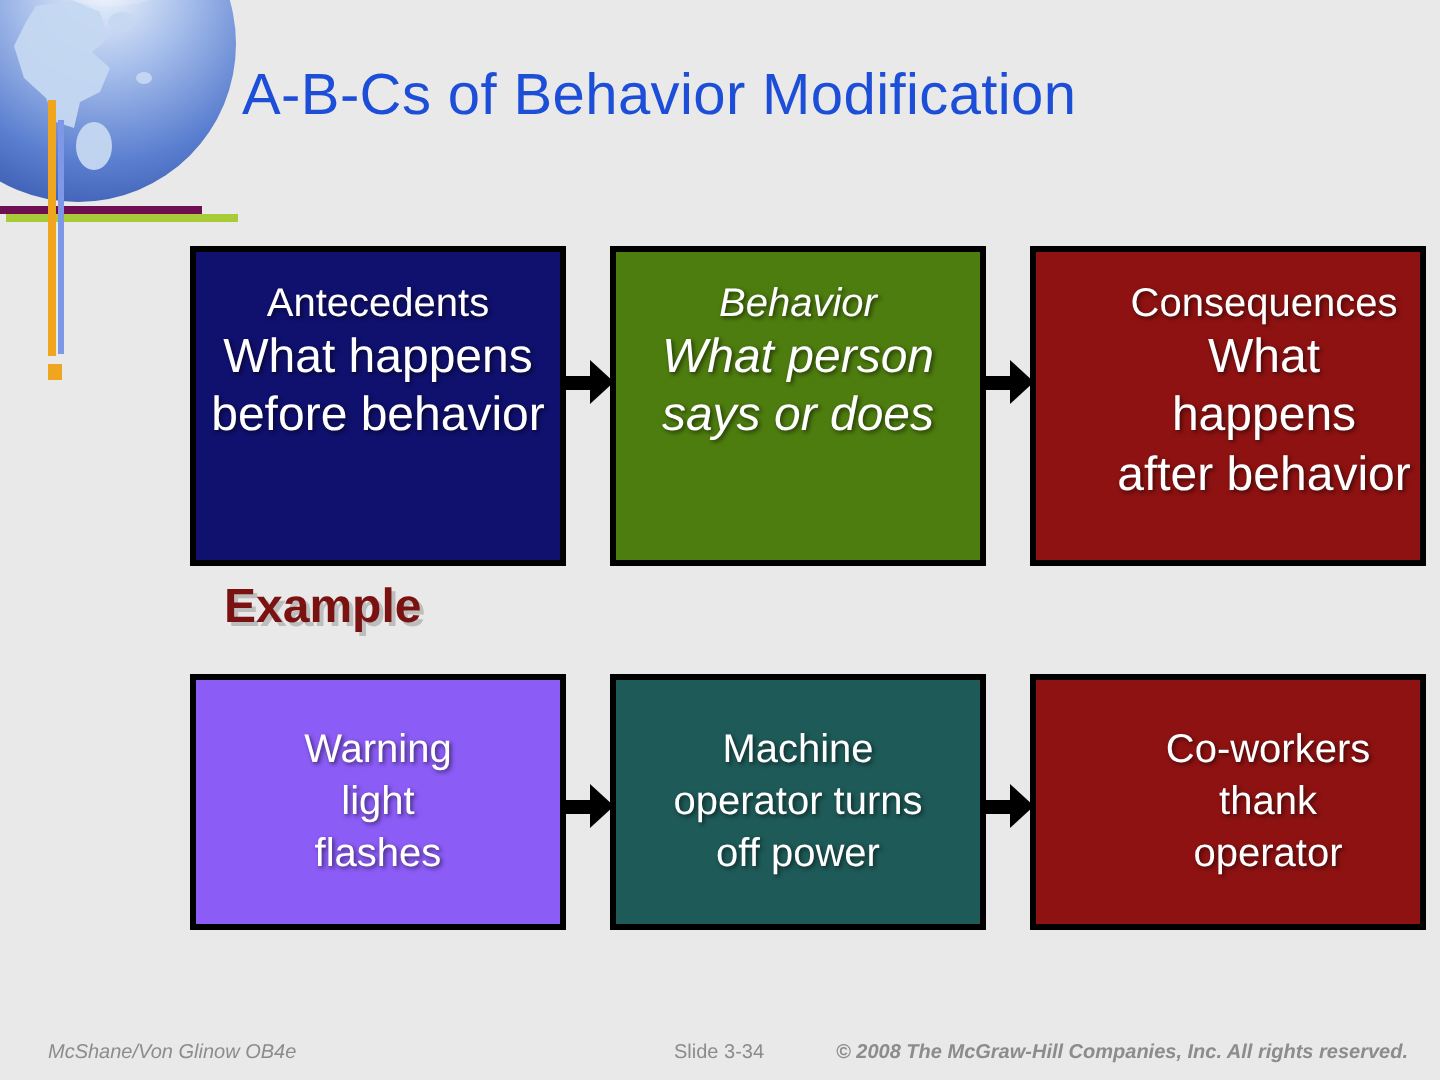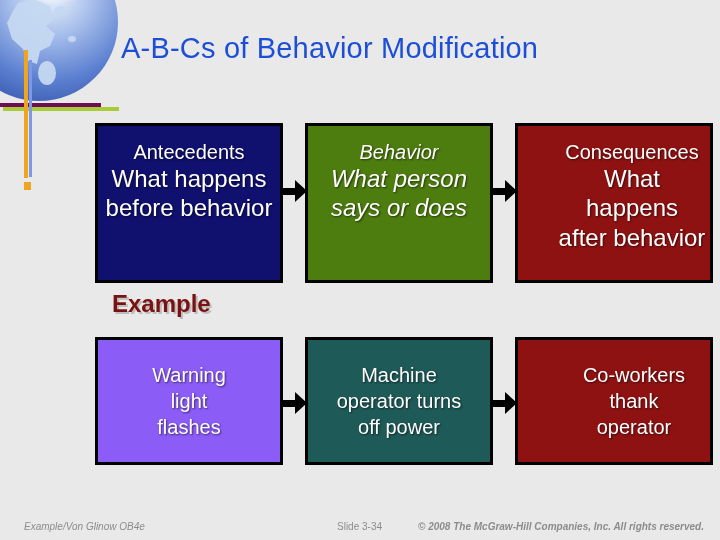--- a/index.html
+++ b/index.html
@@ -143,17 +143,17 @@
     <span class="shaft"></span>
       <span class="head"></span>
   </div>
 
   <div class="box row2 c3" style="background-color: rgb(142, 18, 18);">
     <div class="box-body">Co-workers
 thank
 operator</div>
   </div>
 
-  <div class="footer-item f-left" style="color: rgb(140, 140, 140);">Example/Von Glinow OB4e</div>
+  <div class="footer-item f-left" style="color: rgb(140, 140, 140);">McShane/Von Glinow OB4e</div>
   <div class="footer-item f-center" style="color: rgb(140, 140, 140);">Slide 3-34</div>
   <div class="footer-item f-right" style="color: rgb(140, 140, 140);">© 2008 The McGraw-Hill Companies, Inc. All rights reserved.</div>
 
 </div>
 
 </body></html>

